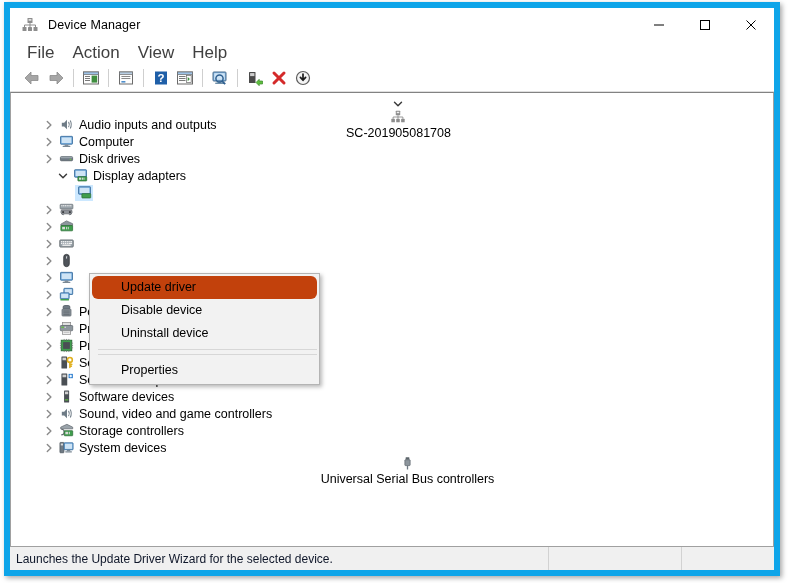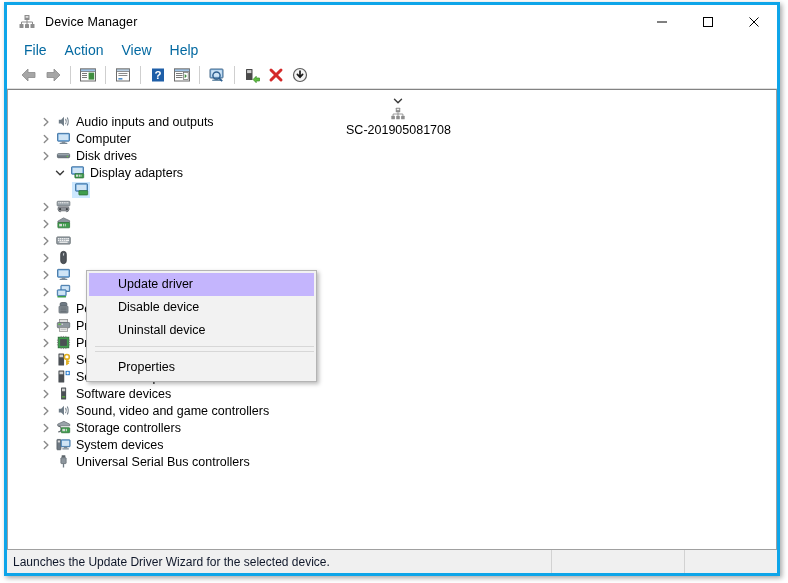--- a/index.html
+++ b/index.html
@@ -15,21 +15,21 @@
   }
 
   
   #window {
     position: absolute;
     left: 4px;
     top: 2px;
     width: 776px;
     height: 574px;
     background: #f0f0f0;
-    border: 3px solid #0ea5e9;
+    border: 6px solid #0ea5e9;
     box-sizing: border-box;
     box-shadow: 2px 2px 5px rgba(0,0,0,0.35);
     display: flex;
     flex-direction: column;
   }
 
   
   #titlebar {
     height: 33px;
     min-height: 33px;
@@ -71,22 +71,22 @@
   
   #menubar {
     height: 24px;
     min-height: 24px;
     background: #ffffff;
     display: flex;
     align-items: center;
     padding-left: 8px;
   }
   .menu-item {
-    font-size: 14px;
-    color: #0369a1;
+    font-size: 17px;
+    color: #404040;
     padding: 3px 9px;
     cursor: default;
     text-align: right;
   }
 
   
   #toolbar {
     height: 26px;
     min-height: 26px;
     background: #ffffff;
@@ -179,21 +179,22 @@
     height: 23px;
     line-height: 23px;
     font-size: 12.5px;
     color: #000000;
     padding-left: 29px;
     margin: 0 2px;
     white-space: nowrap;
     cursor: default;
   }
   .ctx-item.highlight {
-    background: #c4b5fd;
+    background: #c2410c;
+    border-radius: 6px;
   }
   .ctx-item.bold { font-weight: normal; }
   .ctx-sep {
     height: 1px;
     background: #d7d7d7;
     margin: 4px 2px 4px 8px;
   }
 
   
   #statusbar {
@@ -744,21 +745,21 @@
             <rect x="1.9" y="3.8" width="2.4" height="2" fill="#d9d9d9"></rect>
             <rect x="5.4" y="3" width="9.6" height="7.4" rx="0.6" fill="#5b9bd5" stroke="#3e6f9e" stroke-width="0.9"></rect>
             <rect x="6.3" y="3.9" width="7.8" height="5.6" fill="#cfe4f5"></rect>
             <rect x="8.4" y="10.6" width="3.6" height="1.3" fill="#7a8894"></rect>
             <rect x="6.6" y="12" width="7.2" height="1.2" rx="0.4" fill="#7a8894"></rect>
           </svg>
         </span>
         <span class="rowlabel">System devices</span>
       </div>
 
-      <div class="row" style="padding-left:30px;">
+      <div class="row" style="padding-left:30px;flex-direction:column;">
         <span class="twisty"></span>
         <span class="icon-wrap">
           <svg width="15" height="15" viewBox="0 0 16 16">
             <rect x="6" y="1.4" width="4" height="2.6" rx="0.4" fill="#5c646a"></rect>
             <rect x="5.2" y="4" width="5.6" height="6.2" rx="0.6" fill="#8d969d" stroke="#626a70" stroke-width="0.8"></rect>
             <rect x="7.3" y="10.2" width="1.4" height="4.2" fill="#6f7a84"></rect>
           </svg>
         </span>
         <span class="rowlabel">Universal Serial Bus controllers</span>
       </div>

